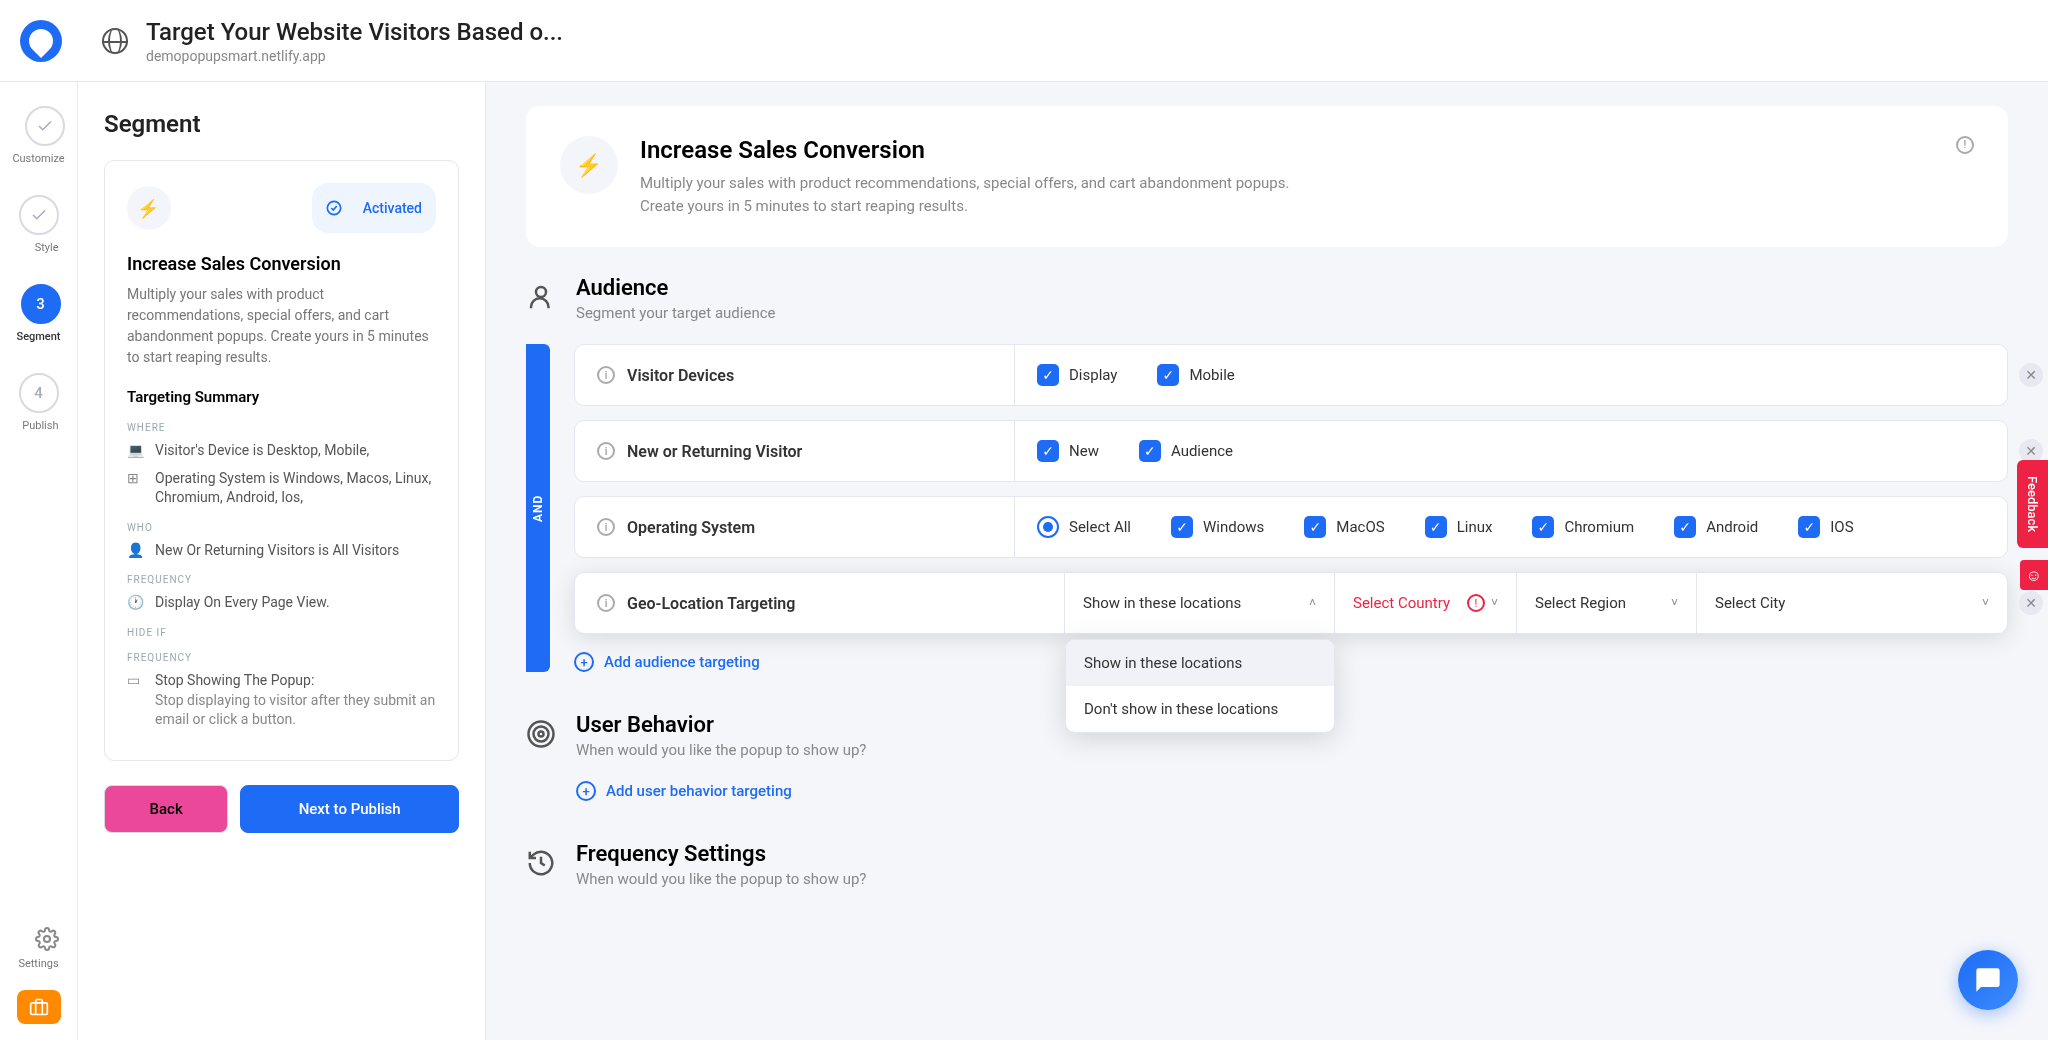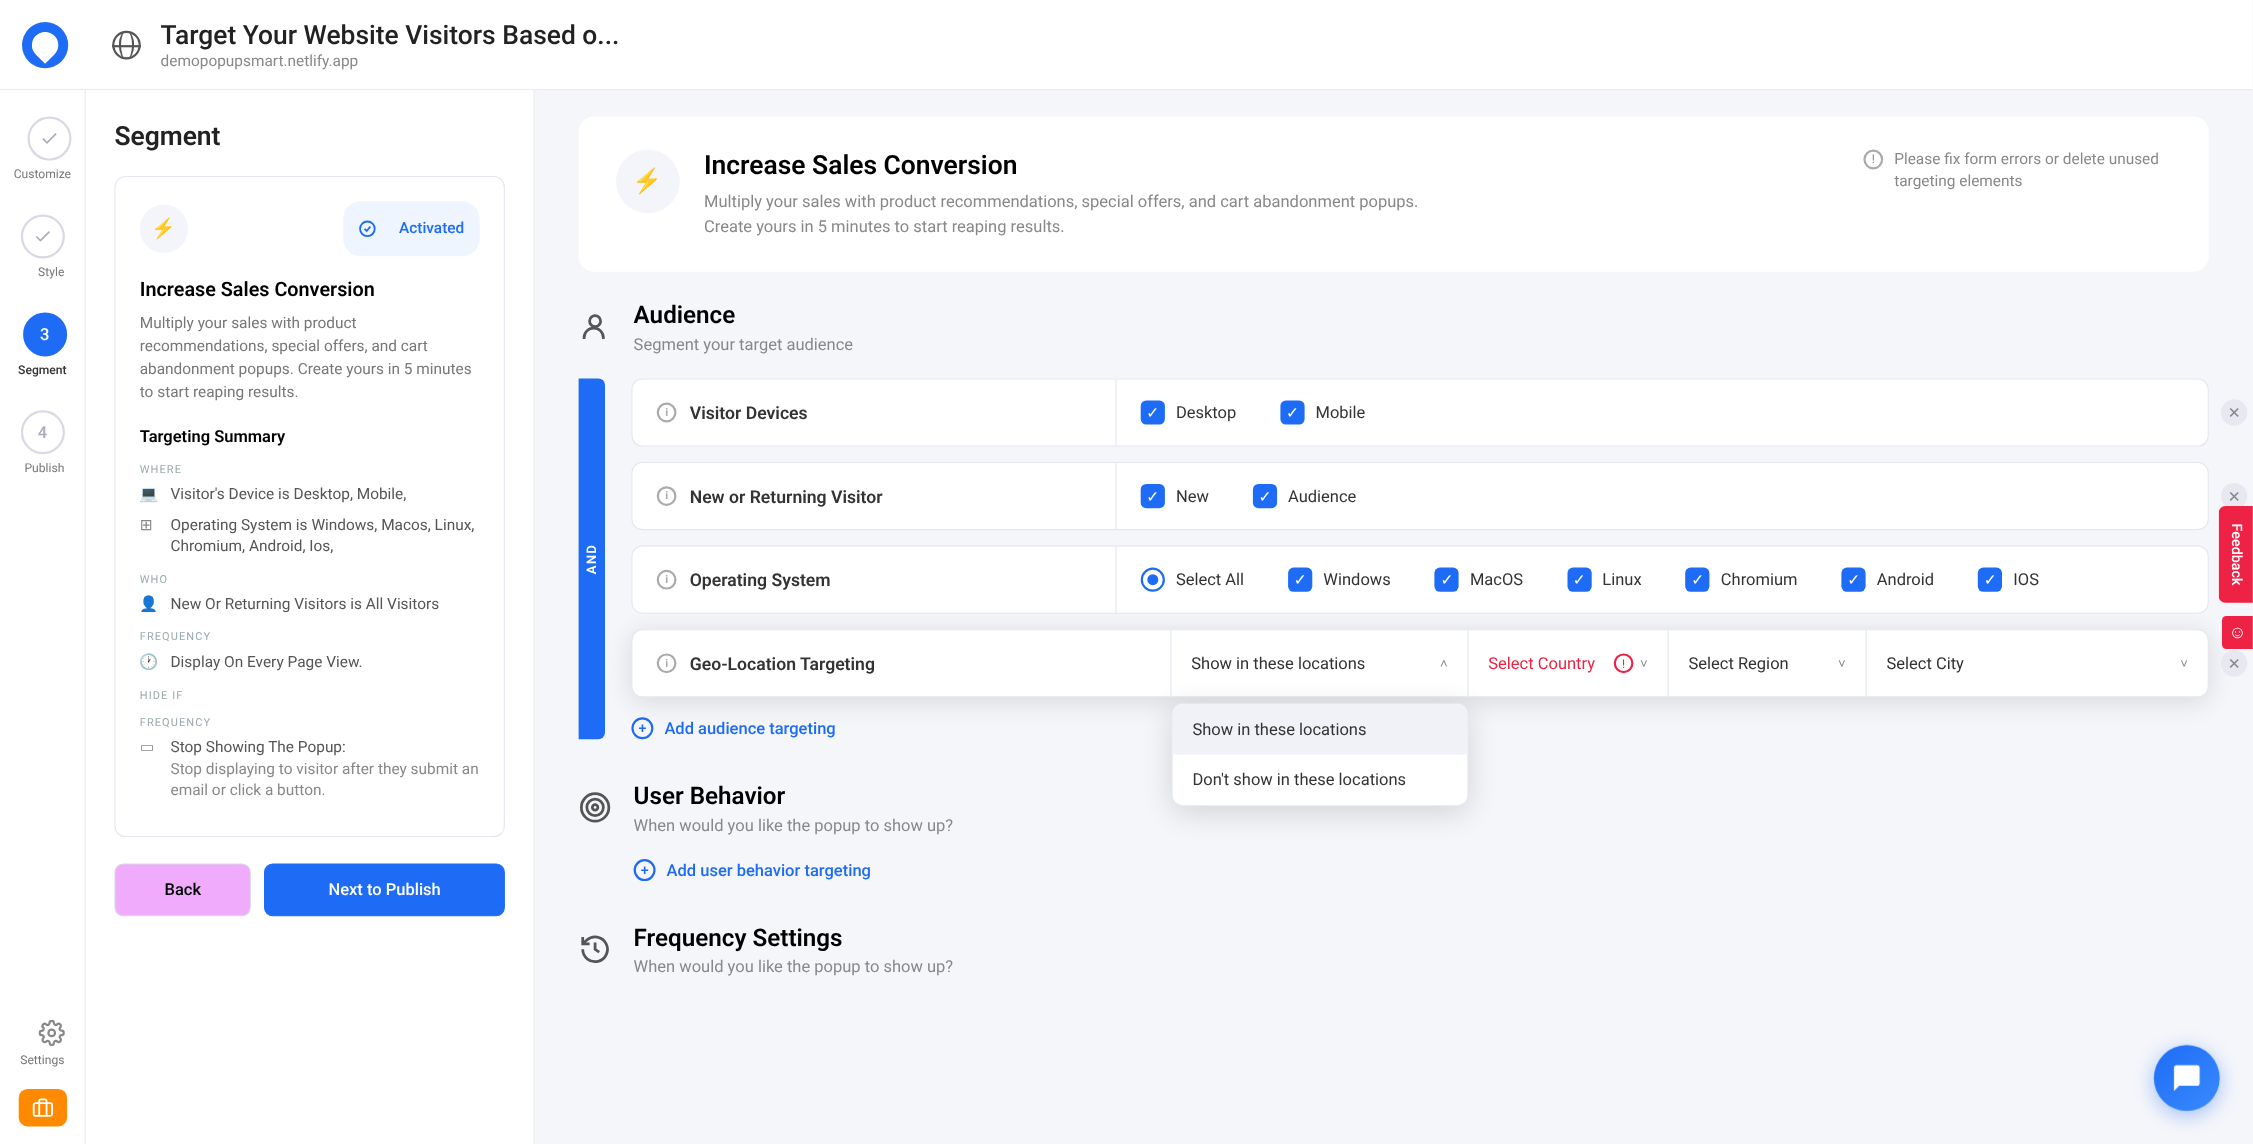--- a/index.html
+++ b/index.html
@@ -34,21 +34,21 @@
 .card-header { display: flex; align-items: center; justify-content: space-between; margin-bottom: 20px; }
 .bolt-circle { width: 44px; height: 44px; border-radius: 50%; background: #f4f5fa; display: flex; align-items: center; justify-content: center; font-size: 18px; }
 .activated-pill { background: #eef5ff; color: #1e6cf5; padding: 17px 14px; border-radius: 16px; font-size: 14px; font-weight: 500; display: flex; align-items: center; gap: 21px; }
 .card h2 { font-size: 18px; font-weight: 600; margin-bottom: 10px; }
 .card p { font-size: 14px; color: #777; line-height: 1.5; margin-bottom: 20px; }
 .card h3 { font-size: 15px; font-weight: 600; margin-bottom: 16px; }
 .summary-label { font-size: 10px; letter-spacing: 1px; color: #9aa; text-transform: uppercase; margin: 14px 0 8px; }
 .summary-row { display: flex; align-items: flex-start; gap: 10px; font-size: 14px; color: #555; margin-bottom: 8px; line-height: 1.4; }
 .summary-row .si { width: 18px; flex-shrink: 0; color: #888; }
 .btn-row { display: flex; gap: 12px; }
-.btn { flex: 1; padding: 14px; border-radius: 8px; font-size: 15px; font-weight: 500; text-align: center; cursor: pointer; border: 1px solid #d7d9e3; background: #f0abfc; }
+.btn { flex: 1; padding: 14px; border-radius: 8px; font-size: 15px; font-weight: 500; text-align: center; cursor: pointer; border: 1px solid #d7d9e3; background: #ec4899; }
 .btn.primary { background: #1e6cf5; color: #fff; border-color: #1e6cf5; flex: 2; }
 
 
 .main { position: absolute; left: 486px; right: 0; top: 82px; bottom: 0; overflow-y: auto; padding: 24px 40px; }
 .hero { background: #fff; border-radius: 14px; padding: 30px 34px; display: flex; align-items: flex-start; gap: 22px; margin-bottom: 28px; }
 .hero-icon { width: 58px; height: 58px; border-radius: 50%; background: #f4f5fa; display: flex; align-items: center; justify-content: center; font-size: 22px; flex-shrink: 0; }
 .hero-body h2 { font-size: 24px; font-weight: 600; margin-bottom: 8px; }
 .hero-body p { font-size: 15px; color: #888; line-height: 1.5; max-width: 680px; }
 .hero-warning { margin-left: auto; display: flex; align-items: flex-start; gap: 10px; color: #888; font-size: 14px; max-width: 280px; line-height: 1.4; }
 .warn-circle { width: 18px; height: 18px; border-radius: 50%; border: 2px solid #aaa; display: flex; align-items: center; justify-content: center; font-size: 11px; flex-shrink: 0; }
@@ -207,21 +207,20 @@
 
 <div class="main">
   <div class="hero">
     <div class="hero-icon">⚡</div>
     <div class="hero-body">
       <h2>Increase Sales Conversion</h2>
       <p>Multiply your sales with product recommendations, special offers, and cart abandonment popups. Create yours in 5 minutes to start reaping results.</p>
     </div>
     <div class="hero-warning">
       <span class="warn-circle">!</span>
-      <span>Please fix form errors or delete unused targeting elements</span>
     </div>
   </div>
 
   <div class="section-block">
     <div class="section-header">
       <div class="sh-icon">
         <svg width="30" height="30" viewBox="0 0 24 24" fill="none" stroke="#555" stroke-width="2">
             <circle cx="12" cy="8" r="4"></circle>
             <path d="M4 21v-1a7 7 0 0 1 14 0v1"></path>
           </svg>
@@ -237,21 +236,21 @@
       <div class="rules-col">
 
         <div class="rule-row">
           <div class="rule-label">
               <span class="info-icon">i</span>
               <span>Visitor Devices</span>
             </div>
           <div class="rule-options">
             <label class="chk">
                 <span class="chk-box">✓</span>
-                <span>Desktop</span>
+                <span>Display</span>
               </label>
             <label class="chk">
                 <span class="chk-box">✓</span>
                 <span>Mobile</span>
               </label>
           </div>
           <div class="remove-btn">✕</div>
         </div>
 
         <div class="rule-row">

